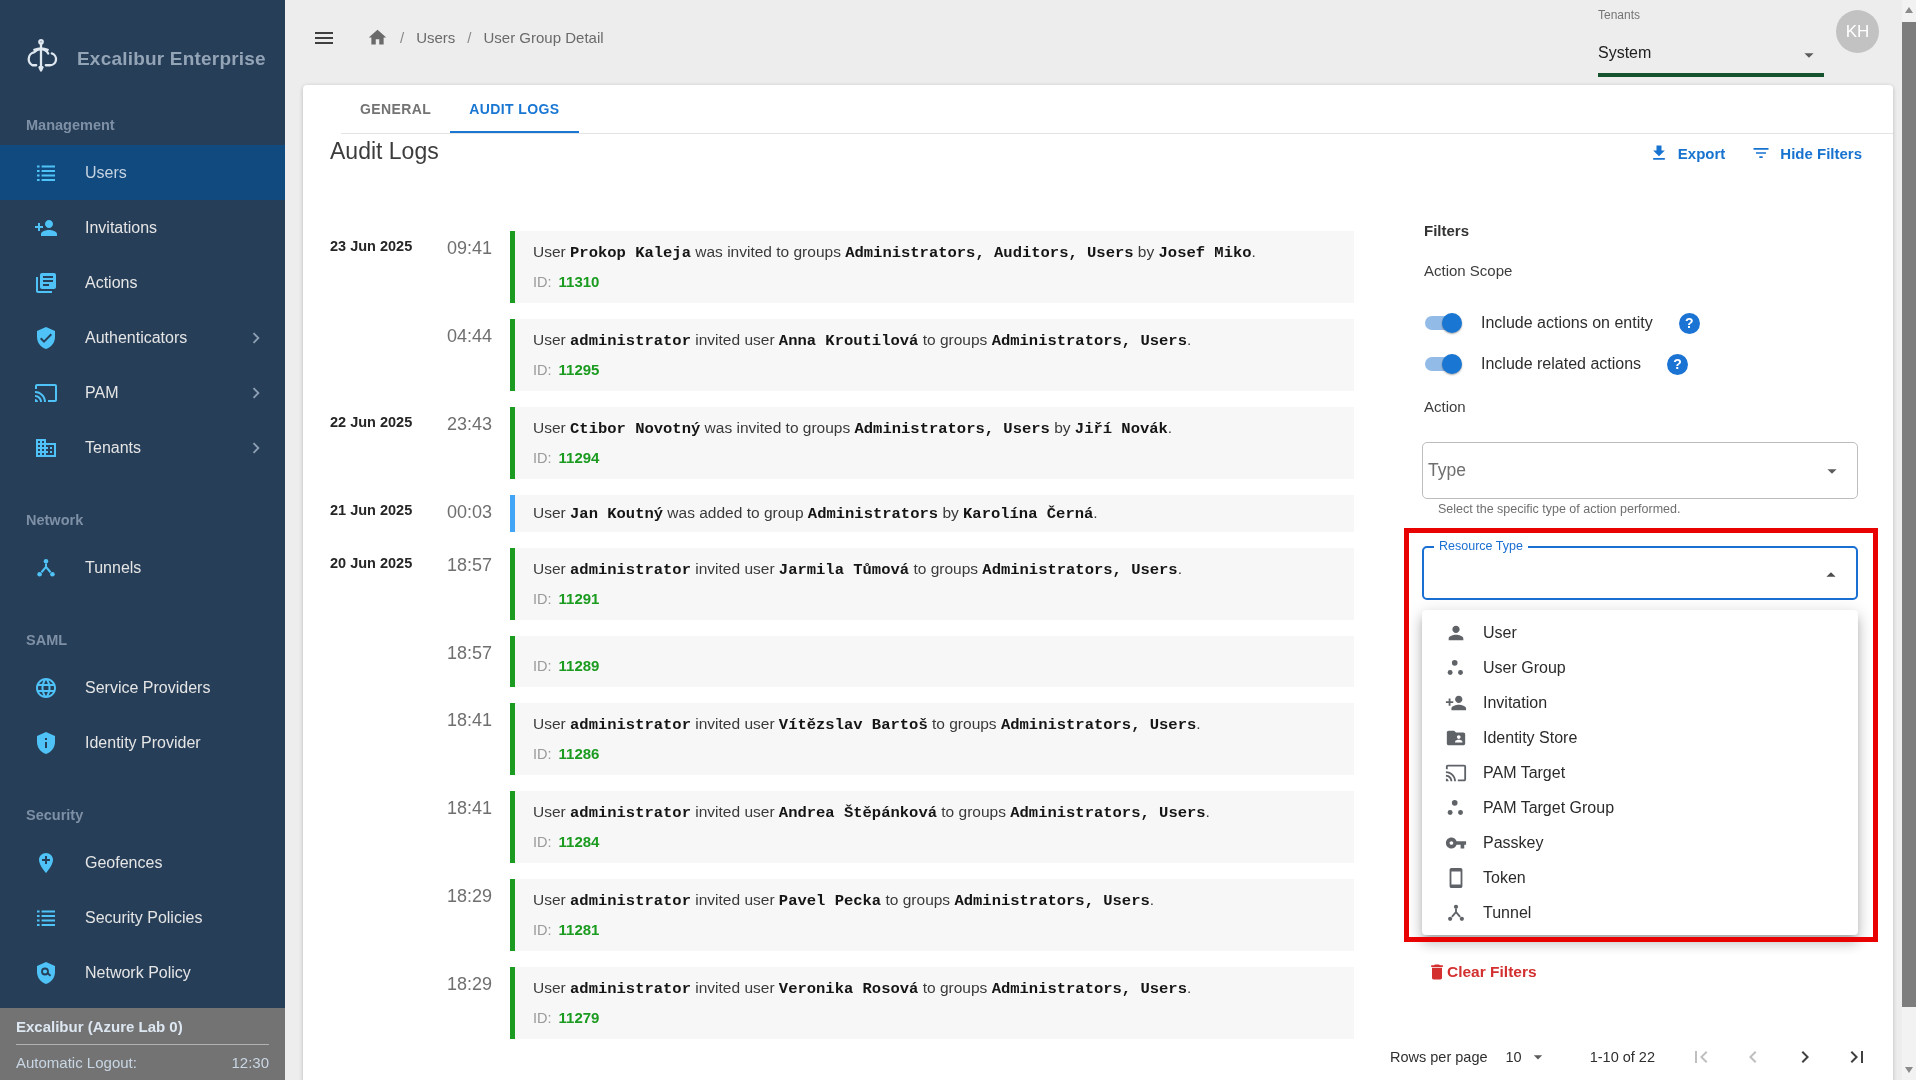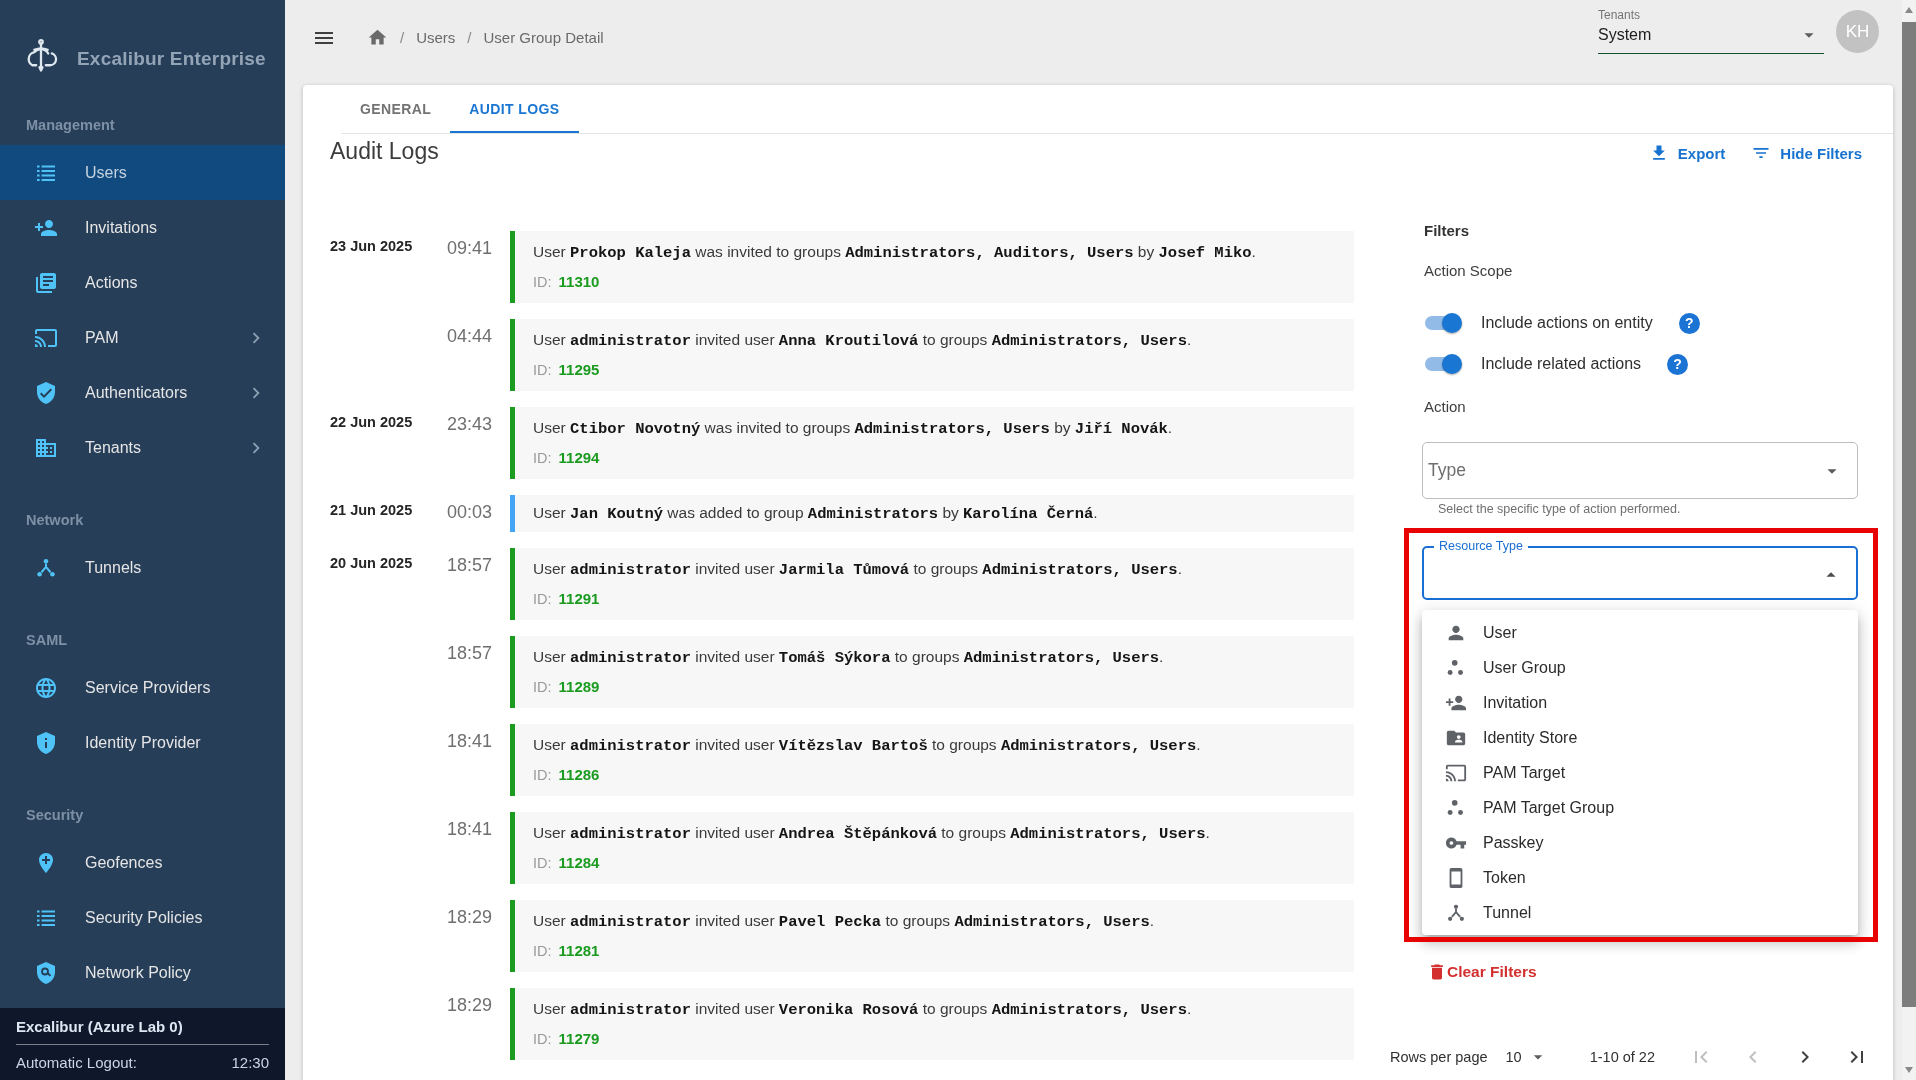--- a/index.html
+++ b/index.html
@@ -13,32 +13,32 @@
   .logo-glyph{width:46px;height:46px;color:#dfe7ef;}
   .logo-glyph svg{width:46px;height:46px;}
   .app-title{font-size:19px;font-weight:700;color:#93a4b6;letter-spacing:.2px;}
   .nav-section-label{margin:37px 0 12px 26px;font-size:14.5px;font-weight:700;color:#7e90a5;}
   .nav-section-label.first{margin-top:13px;}
   .nav-item{height:55px;display:flex;align-items:center;padding-left:34px;cursor:pointer;color:#e5e5e5;}
   .nav-item.active{background:#114a7e;color:#c6d3e0;}
   .nav-ic{width:24px;height:24px;color:#4fc3f7;flex:0 0 24px;}
   .nav-label{margin-left:27px;font-size:16px;}
   .nav-chev{margin-left:auto;margin-right:18px;width:22px;height:22px;color:#8da0b3;}
-  .side-footer{position:absolute;left:0;bottom:0;width:285px;height:72px;background:#0f172a;box-sizing:border-box;padding:10px 16px 0 16px;}
+  .side-footer{position:absolute;left:0;bottom:0;width:285px;height:72px;background:#737373;box-sizing:border-box;padding:10px 16px 0 16px;}
   .side-footer .tenant{font-size:15px;font-weight:700;color:#dde7f2;padding-bottom:9px;border-bottom:1px solid rgba(255,255,255,.45);}
   .side-footer .logout{display:flex;justify-content:space-between;padding-top:9px;color:#c9d6e4;font-size:15px;}
 
   
   .hamburger{left:312px;top:26px;width:26px;height:26px;color:#3f3f3f;cursor:pointer;}
   .breadcrumb{left:367px;top:27px;display:flex;align-items:center;gap:12px;color:#6a6a6a;font-size:15px;}
   .breadcrumb .home-ic{width:21px;height:21px;color:#6a6a6a;}
   .crumb-sep{color:#8a8a8a;}
   .tenant-select{left:1598px;top:8px;width:226px;cursor:pointer;}
   .tenant-select .lbl{font-size:12px;color:#757575;}
-  .tenant-select .val-row{display:flex;align-items:center;justify-content:space-between;margin-top:2px;padding-bottom:7px;border-bottom:1px solid #14532d;}
+  .tenant-select .val-row{display:flex;align-items:flex-start;justify-content:space-between;margin-top:22px;padding-bottom:7px;border-bottom:4px solid #14532d;}
   .tenant-select .val{font-size:16px;color:#212121;}
   .tenant-select .caret{width:22px;height:22px;color:#5c5c5c;margin-right:4px;}
   .avatar{left:1836px;top:10px;width:43px;height:43px;border-radius:50%;background:#c2c2c2;color:#fff;font-size:17px;font-weight:500;display:flex;align-items:center;justify-content:center;cursor:pointer;}
 
   
   .scrollbar{position:absolute;right:0;top:0;width:14px;height:1080px;background:#f2f2f2;z-index:40;}
   .scroll-up{position:absolute;top:7px;left:3px;width:0;height:0;border-left:4px solid transparent;border-right:4px solid transparent;border-bottom:6px solid #8a8a8a;}
   .scroll-down{position:absolute;bottom:7px;left:3px;width:0;height:0;border-left:4px solid transparent;border-right:4px solid transparent;border-top:6px solid #8a8a8a;}
   .scroll-thumb{position:absolute;top:22px;left:0;width:14px;height:985px;background:#7d7d7d;}
 
@@ -231,32 +231,32 @@
           <span class="nav-label">Invitations</span>
         </div>
         <div class="nav-item">
           <svg class="nav-ic" viewBox="0 0 24 24" fill="currentColor">
             <use href="#library-books-icon"></use>
           </svg>
           <span class="nav-label">Actions</span>
         </div>
         <div class="nav-item">
           <svg class="nav-ic" viewBox="0 0 24 24" fill="currentColor">
-            <use href="#screen-share-icon"></use>
-          </svg>
-          <span class="nav-label">PAM</span>
+            <use href="#shield-check-icon"></use>
+          </svg>
+          <span class="nav-label">Authenticators</span>
           <svg class="nav-chev" viewBox="0 0 24 24" fill="currentColor">
             <use href="#chevron-right-icon"></use>
           </svg>
         </div>
         <div class="nav-item">
           <svg class="nav-ic" viewBox="0 0 24 24" fill="currentColor">
-            <use href="#shield-check-icon"></use>
-          </svg>
-          <span class="nav-label">Authenticators</span>
+            <use href="#screen-share-icon"></use>
+          </svg>
+          <span class="nav-label">PAM</span>
           <svg class="nav-chev" viewBox="0 0 24 24" fill="currentColor">
             <use href="#chevron-right-icon"></use>
           </svg>
         </div>
         <div class="nav-item">
           <svg class="nav-ic" viewBox="0 0 24 24" fill="currentColor">
             <use href="#building-icon"></use>
           </svg>
           <span class="nav-label">Tenants</span>
           <svg class="nav-chev" viewBox="0 0 24 24" fill="currentColor">
@@ -394,21 +394,20 @@
           <div class="lg-time">18:57</div>
           <div class="lg-box">
             <div class="lg-msg"><span>User </span><span class="b">administrator</span><span> invited user </span><span class="b">Jarmila Tůmová</span><span> to groups </span><span class="b">Administrators, Users</span><span>.</span></div>
             <div class="lg-idline"><span class="id-label">ID:</span><span class="id-value">11291</span></div>
           </div>
         </div>
         <div class="lg-row">
           <div class="lg-date"></div>
           <div class="lg-time">18:57</div>
           <div class="lg-box">
-            <div class="lg-msg"><span>User </span><span class="b">administrator</span><span> invited user </span><span class="b">Tomáš Sýkora</span><span> to groups </span><span class="b">Administrators, Users</span><span>.</span></div>
             <div class="lg-idline"><span class="id-label">ID:</span><span class="id-value">11289</span></div>
           </div>
         </div>
         <div class="lg-row">
           <div class="lg-date"></div>
           <div class="lg-time">18:41</div>
           <div class="lg-box">
             <div class="lg-msg"><span>User </span><span class="b">administrator</span><span> invited user </span><span class="b">Vítězslav Bartoš</span><span> to groups </span><span class="b">Administrators, Users</span><span>.</span></div>
             <div class="lg-idline"><span class="id-label">ID:</span><span class="id-value">11286</span></div>
           </div>

